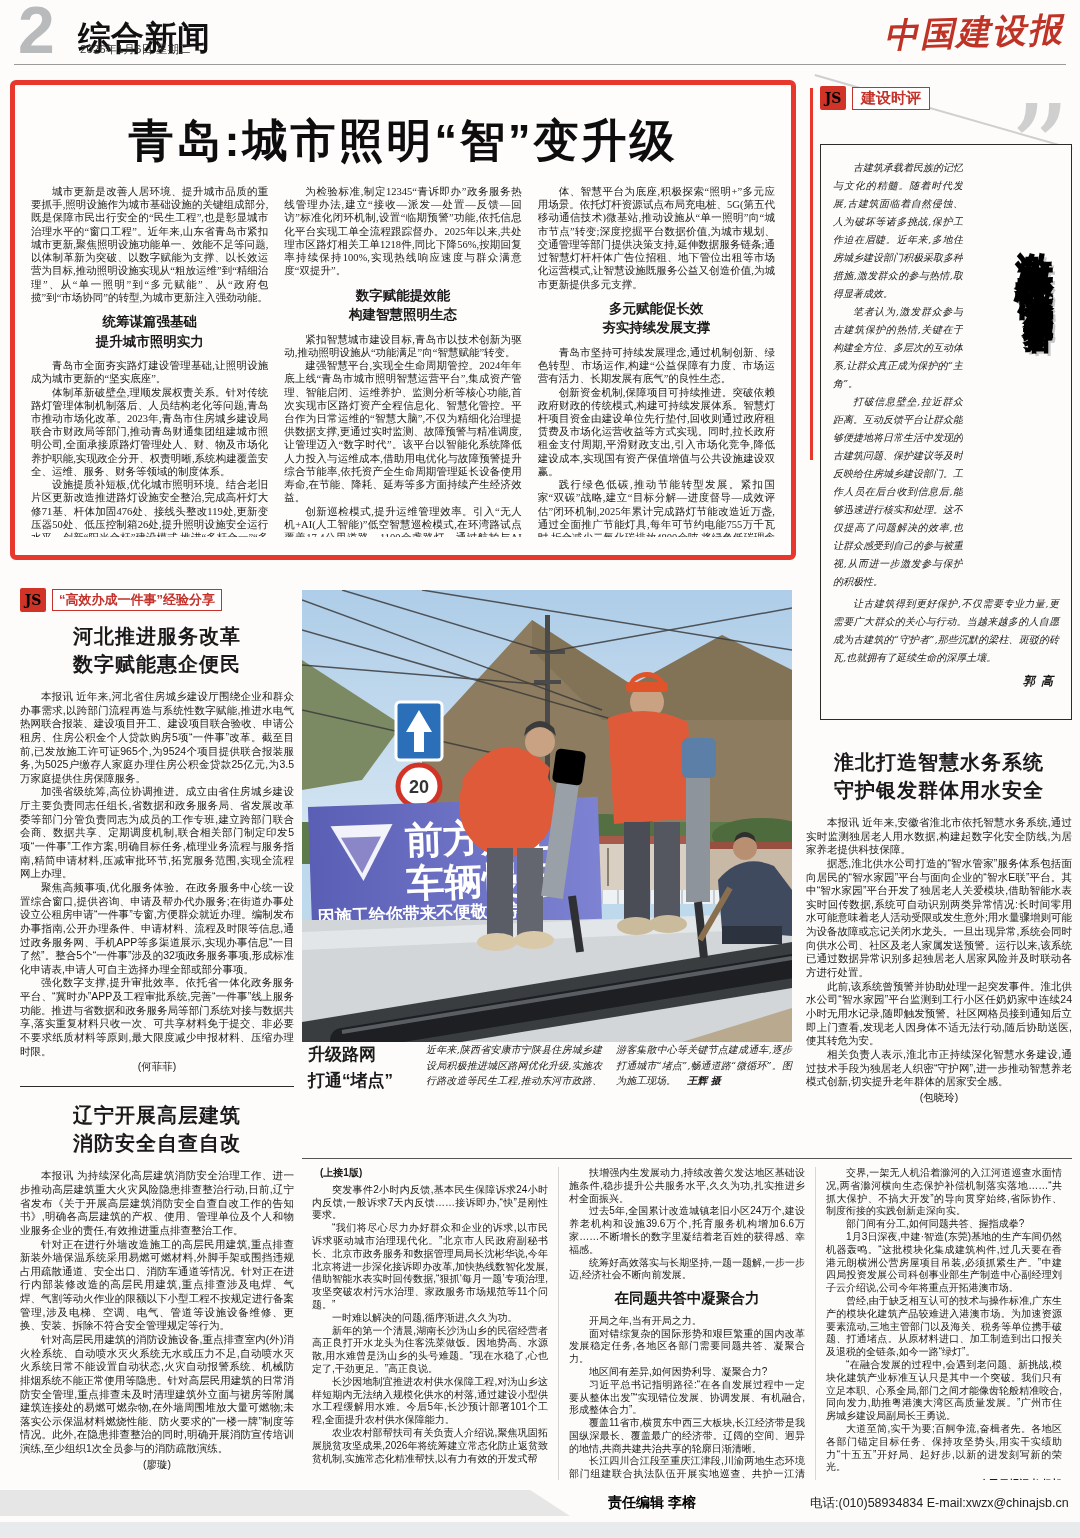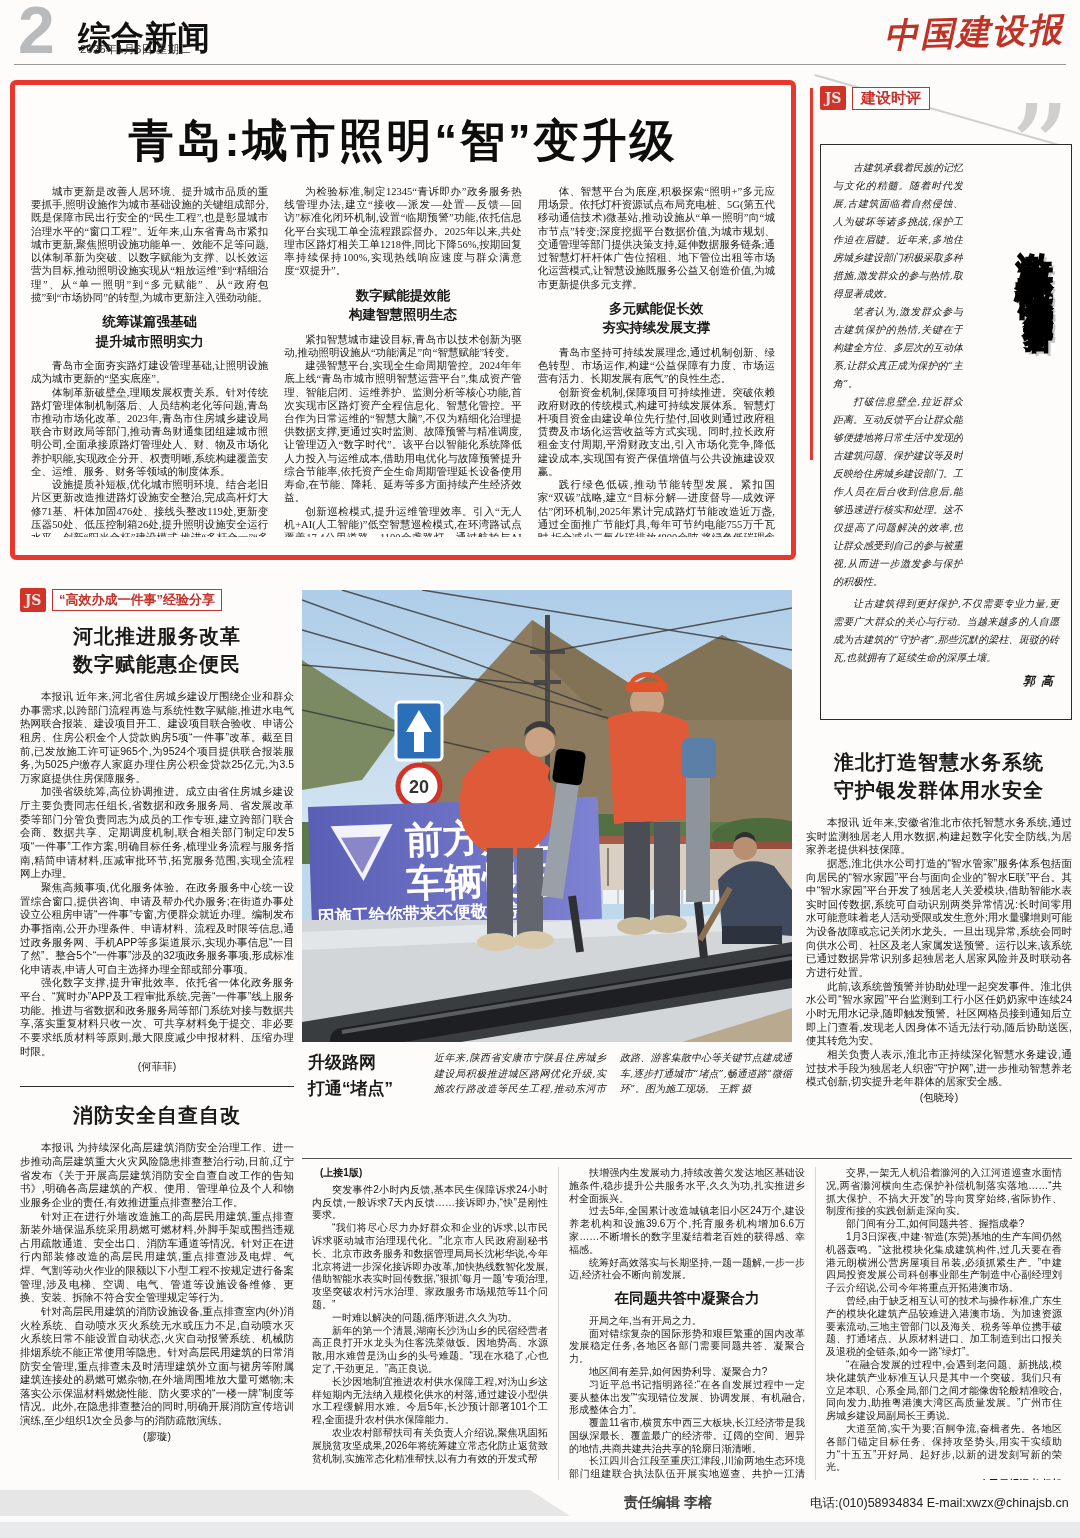--- a/index.html
+++ b/index.html
@@ -20,21 +20,21 @@
   .lead-cols{display:flex;gap:16px;height:352px;overflow:hidden;}
   .lead-col{flex:1;font-size:10.5px;line-height:1.26;overflow:hidden;font-family:Liberation Serif, serif;}
   .para{margin:0;text-indent:2em;text-align:justify;}
   .lead-subhead{text-align:center;font-weight:800;font-size:13.5px;line-height:1.45;margin:8px 0;}
 
   
   .cmt-vline{position:absolute;left:810px;top:88px;width:3px;height:372px;background:#e8372c;}
   .cmt-diag{position:absolute;left:815px;top:74px;width:268px;height:2px;background:#cfcfcf;transform:rotate(16deg);transform-origin:left top;}
   .cmt{position:absolute;left:820px;top:86px;width:252px;}
   .kicker{display:flex;align-items:center;gap:6px;position:relative;z-index:2;}
-  .js-badge{display:inline-flex;align-items:center;justify-content:center;width:26px;height:24px;background:#d23327;color:#e5e5e5;font-weight:900;font-size:14px;font-family:"DejaVu Serif",serif;border-radius:2px;}
+  .js-badge{display:inline-flex;align-items:center;justify-content:center;width:26px;height:24px;background:#d23327;color:#000000;font-weight:900;font-size:14px;font-family:"DejaVu Serif",serif;border-radius:2px;}
   .kicker-label{border:1.5px solid #c3322b;color:#c3322b;font-weight:800;font-size:15px;padding:1px 8px;background:#fff;}
   .cmt-quote{position:absolute;right:2px;top:28px;font-family:"DejaVu Serif",serif;font-size:120px;line-height:0.6;color:#cfcfcf;z-index:1;}
   .cmt-box{position:relative;margin-top:34px;border:1.5px solid #2b2b2b;height:576px;box-sizing:border-box;padding:14px 12px 10px;background:#fdfcfa;z-index:2;}
   .cmt-flex{display:flex;}
   .cmt-text{flex:1;font-family:"DejaVu Serif",serif;font-style:italic;font-size:10px;line-height:1.8;height:432px;overflow:hidden;}
   .cmt-text .para{text-indent:2em;}
   .cmt-vtitle{width:96px;writing-mode:vertical-rl;text-orientation:upright;display:flex;gap:8px;justify-content:flex-start;}
   .vt1{font-size:37px;font-weight:900;color:#fff;-webkit-text-stroke:1.6px #000;text-shadow:3px 3px 0 #c8c8c8;padding-top:64px;letter-spacing:6px;}
   .vt2{font-size:29px;font-weight:900;color:#fff;-webkit-text-stroke:1.4px #000;text-shadow:3px 3px 0 #c8c8c8;letter-spacing:3px;}
   .cmt-tail{font-family:"DejaVu Serif",serif;font-style:italic;font-size:10px;line-height:1.8;margin-top:4px;}
@@ -46,40 +46,40 @@
   .kicker-label.small{font-size:13px;padding:1px 6px;}
   .art-title{font-size:20px;font-weight:900;text-align:center;line-height:1.4;letter-spacing:1px;margin:6px 0 12px;}
   .art-body{font-size:10.5px;line-height:1.3;}
   .art-body .para{margin:0;}
   .art-byline{text-align:center;font-size:10.5px;margin-top:2px;}
   .divider{border:0;border-top:1.5px solid #2b2b2b;margin:12px 0 14px;}
 
   
   .photo-wrap{position:absolute;left:302px;top:590px;width:490px;}
   .photo-svg{display:block;width:490px;height:452px;background:#bfd9ec;}
-  .caption{display:flex;gap:8px;padding-top:8px;background:#fdfcfa;}
+  .caption{display:flex;gap:0;background:#fdfcfa;}
   .cap-label{width:118px;font-size:17px;font-weight:900;line-height:1.5;padding-left:6px;}
   .cap-text{flex:1;font-family:"DejaVu Serif",serif;font-style:italic;font-size:10px;line-height:1.55;text-align:justify;column-count:2;column-gap:14px;}
-  .cap-credit{font-weight:400;white-space:nowrap;}
+  .cap-credit{font-weight:700;white-space:nowrap;margin-left:8px;}
 
   
   .huaibei{position:absolute;left:806px;top:742px;width:266px;height:404px;overflow:hidden;}
   .huaibei .art-title{font-size:20px;}
 
   
   .bottom{position:absolute;left:302px;top:1158px;width:770px;height:322px;border-top:1px solid #555;box-sizing:border-box;display:flex;overflow:hidden;padding-top:8px;}
   .bot-col{flex:1;padding:0 10px;font-size:10px;line-height:1.28;overflow:hidden;}
   .bot-col + .bot-col{border-left:1px solid #d6d6d6;}
   .jump-mark{font-weight:800;margin:0 0 4px;padding-left:8px;}
   .bot-subhead{text-align:center;font-weight:900;font-size:14.5px;margin:7px 0;}
   .bot-byline{text-align:right;font-weight:700;margin-top:4px;}
 
   
   .foot-bar{position:absolute;left:0;top:1490px;width:570px;height:26px;background:#e6e6e6;clip-path:polygon(0 0,93% 0,100% 100%,0 100%);}
-  .foot-editor{position:absolute;left:624px;top:1494px;font-size:14px;font-weight:700;color:#404040;}
+  .foot-editor{position:absolute;left:608px;top:1494px;font-size:14px;font-weight:700;color:#000000;}
   .foot-contact{position:absolute;left:810px;top:1495px;font-size:12.5px;color:#222;}
   .foot-band{position:absolute;left:0;top:1522px;width:1080px;height:16px;background:#e9eaec;}
 </style>
 </head>
 <body>
 
 <div class="page">
 
   <div class="hdr">
     <div class="pageno">2</div>
@@ -174,20 +174,21 @@
     </h2>
     <div class="art-body">
         <p class="para">本报讯  近年来,河北省住房城乡建设厅围绕企业和群众办事需求,以跨部门流程再造与系统性数字赋能,推进水电气热网联合报装、建设项目开工、建设项目联合验收、申请公租房、住房公积金个人贷款购房5项“一件事”改革。截至目前,已发放施工许可证965个,为9524个项目提供联合报装服务,为5025户缴存人家庭办理住房公积金贷款25亿元,为3.5万家庭提供住房保障服务。</p>
         <p class="para">加强省级统筹,高位协调推进。成立由省住房城乡建设厅主要负责同志任组长,省数据和政务服务局、省发展改革委等部门分管负责同志为成员的工作专班,建立跨部门联合会商、数据共享、定期调度机制,联合相关部门制定印发5项“一件事”工作方案,明确目标任务,梳理业务流程与服务指南,精简申请材料,压减审批环节,拓宽服务范围,实现全流程网上办理。</p>
         <p class="para">聚焦高频事项,优化服务体验。在政务服务中心统一设置综合窗口,提供咨询、申请及帮办代办服务;在街道办事处设立公租房申请“一件事”专窗,方便群众就近办理。编制发布办事指南,公开办理条件、申请材料、流程及时限等信息,通过政务服务网、手机APP等多渠道展示,实现办事信息“一目了然”。整合5个“一件事”涉及的32项政务服务事项,形成标准化申请表,申请人可自主选择办理全部或部分事项。</p>
         <p class="para">强化数字支撑,提升审批效率。依托省一体化政务服务平台、“冀时办”APP及工程审批系统,完善“一件事”线上服务功能。推进与省数据和政务服务局等部门系统对接与数据共享,落实重复材料只收一次、可共享材料免于提交、非必要不要求纸质材料等原则,最大限度减少申报材料、压缩办理时限。</p>
       </div>
     <div class="art-byline">(何菲菲)</div>
     <hr class="divider">
     <h2 class="art-title">
+      <div>辽宁开展高层建筑</div>
       <div>消防安全自查自改</div>
     </h2>
     <div class="art-body">
         <p class="para">本报讯  为持续深化高层建筑消防安全治理工作、进一步推动高层建筑重大火灾风险隐患排查整治行动,日前,辽宁省发布《关于开展高层建筑消防安全自查自改工作的告知书》,明确各高层建筑的产权、使用、管理单位及个人和物业服务企业的责任,有效推进重点排查整治工作。</p>
         <p class="para">针对正在进行外墙改造施工的高层民用建筑,重点排查新装外墙保温系统采用易燃可燃材料,外脚手架或围挡违规占用疏散通道、安全出口、消防车通道等情况。针对正在进行内部装修改造的高层民用建筑,重点排查涉及电焊、气焊、气割等动火作业的限额以下小型工程不按规定进行备案管理,涉及电梯、空调、电气、管道等设施设备维修、更换、安装、拆除不符合安全管理规定等行为。</p>
         <p class="para">针对高层民用建筑的消防设施设备,重点排查室内(外)消火栓系统、自动喷水灭火系统无水或压力不足,自动喷水灭火系统日常不能设置自动状态,火灾自动报警系统、机械防排烟系统不能正常使用等隐患。针对高层民用建筑的日常消防安全管理,重点排查未及时清理建筑外立面与裙房等附属建筑连接处的易燃可燃杂物,在外墙周围堆放大量可燃物;未落实公示保温材料燃烧性能、防火要求的“一楼一牌”制度等情况。此外,在隐患排查整治的同时,明确开展消防宣传培训演练,至少组织1次全员参与的消防疏散演练。</p>
       </div>
     <div class="art-byline">(廖璇)</div>
   </section>
 

